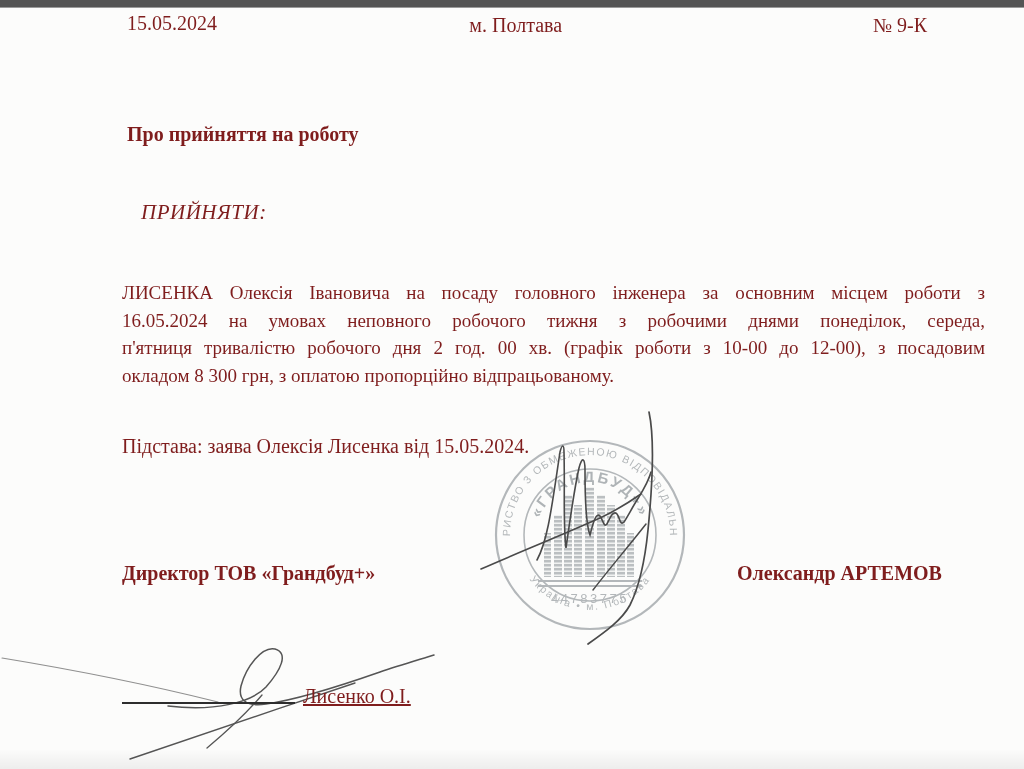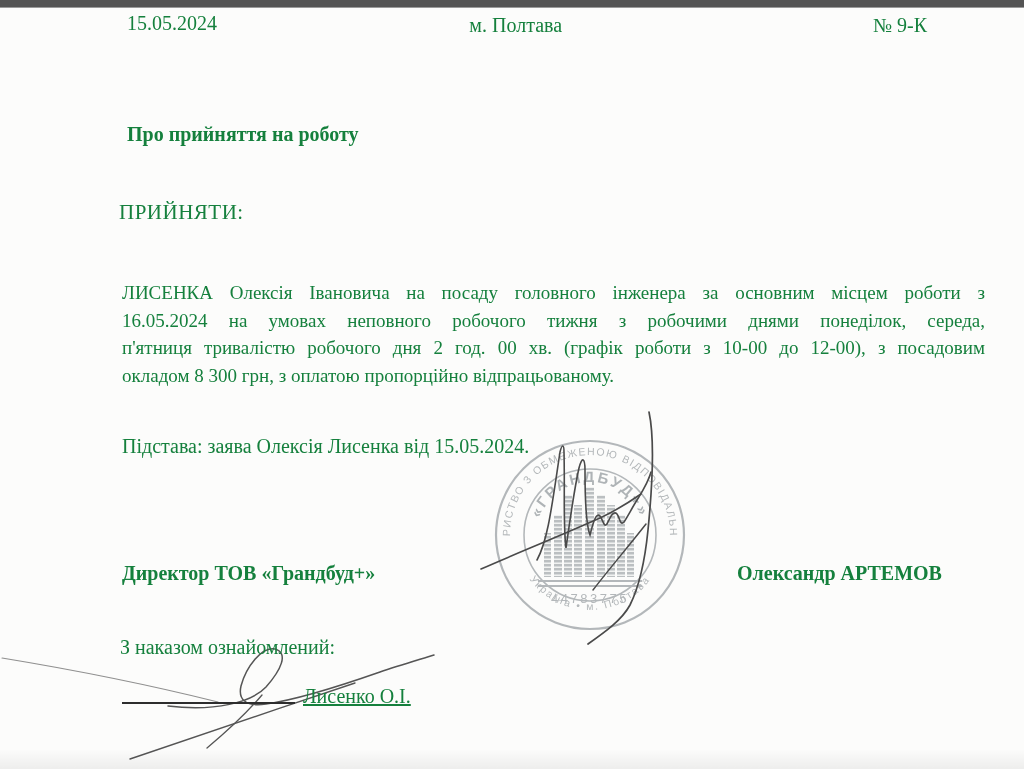--- a/index.html
+++ b/index.html
@@ -4,40 +4,40 @@
 <style>
   html,body{margin:0;padding:0;}
   body{background:#e8e8e8;}
   .page{
     position:relative;
     width:1024px;height:769px;
     margin:0 auto;
     background:#fcfcfb;
     overflow:hidden;
     font-family:"Liberation Serif","DejaVu Serif",serif;
-    color:#15803d;
+    color:#7f1d1d;
   }
   .scan-bar{
     position:absolute;left:0;top:0;width:1024px;height:7px;
     background:#545454;border-bottom:1px solid #9a9a9a;
   }
   .bottom-shade{
     position:absolute;left:0;bottom:0;width:1024px;height:20px;
     background:linear-gradient(to bottom, rgba(0,0,0,0) 0%, rgba(0,0,0,0.06) 100%);
     pointer-events:none;
   }
   .abs{position:absolute;}
   .t{font-size:20px;line-height:1.2;white-space:nowrap;}
   .bold{font-weight:bold;margin-top:48px;}
   .header-date{left:127px;top:11px;}
   .header-place{left:50%;top:13px;transform:translateX(-46%);}
   .header-number{left:873px;top:13px;}
   .subject1{left:127px;top:74px;}
   .subject2{left:127px;top:118px;}
-  .directive{left:119px;top:200px;font-size:21px;letter-spacing:0.5px;}
+  .directive{left:141px;top:200px;font-size:21px;letter-spacing:0.5px;font-style:italic;}
   .body-par{
     left:122px;top:279px;width:863px;
     font-size:19px;line-height:27.5px;
   }
   .body-line{text-align:justify;text-align-last:justify;white-space:normal;}
   .body-line.last{text-align-last:left;}
   .basis{left:122px;top:425px;margin-top:9px;}
   .signatory-title{left:122px;top:513px;}
   .signatory-name{left:737px;top:513px;}
   .ack-label{left:120px;top:635px;}
@@ -123,18 +123,17 @@
       <path stroke-width="1.5" d="M 593,590 C 610,568 628,547 646,524"></path>
     </g>
     <g stroke="#555555" fill="none" stroke-linecap="round">
       <path stroke-width="1.1" opacity="0.65" d="M 2,658 C 75,670 150,685 218,702"></path>
       <path stroke-width="1.5" d="M 168,706 C 215,712 252,702 266,687 C 281,670 289,653 275,649 C 262,646 246,667 241,686 C 238,699 245,707 266,704 C 296,700 340,686 380,672 C 398,666 418,660 434,655"></path>
       <path stroke-width="1.4" d="M 130,759 C 195,737 280,708 355,683"></path>
       <path stroke-width="1.3" d="M 262,695 C 245,715 225,733 207,748"></path>
     </g>
   </svg>
 
-  <div class="abs t ack-label">З наказом ознайомлений:</div>
   <div class="abs sign-underline"></div>
   <div class="abs t ack-name">Лисенко О.І.</div>
 
   <div class="bottom-shade"></div>
 </div>
 
 </body></html>

